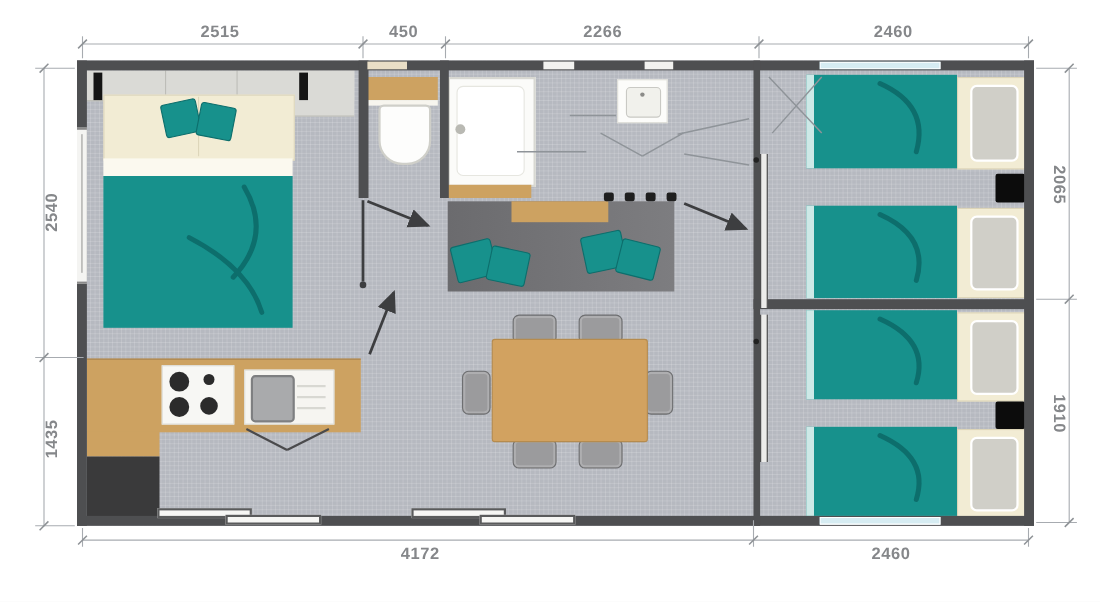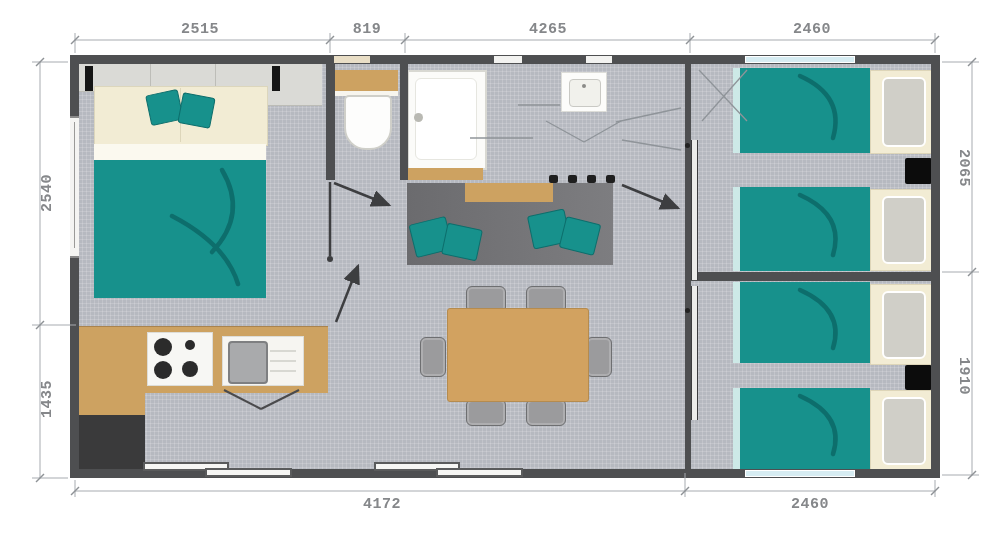--- a/index.html
+++ b/index.html
@@ -1,18 +1,18 @@
 <!DOCTYPE html>
 <html style="--wall: #4e4f51; --floor: #b6b9c0; --teal: #17918c; --teal-dark: #0d6e6c; --teal-light: #cde9e7; --wood: #cda261; --cream: #f2ecd4; --sofa: #727275; --charcoal: #3a3a3b; --chair: #9b9b9d; --dim-line: #a7abb0; --dim-text: #85878a; --window-glass: #d6ecf2; --appliance-white: #f7f7f4; --wardrobe: #dadad6;"><head>
 <meta charset="utf-8">
 <style>
   html,body{margin:0;padding:0;background:#fff;}
   .canvas{
     position:relative;width:1000px;height:547px;background:#ffffff;overflow:hidden;
-    font-family:Liberation Mono, monospace;
+    font-family:Liberation Sans, sans-serif;
   }
   .abs{position:absolute;}
   
   .floor{
     background-color:var(--floor);
     background-image:
       linear-gradient(rgba(255,255,255,.16) 1px, transparent 1px),
       linear-gradient(90deg, rgba(255,255,255,.16) 1px, transparent 1px);
     background-size:4px 4px;
   }
@@ -230,22 +230,22 @@
       <line x1="36" y1="66" x2="44" y2="58"></line>
         <line x1="36" y1="329" x2="44" y2="321"></line>
       <line x1="36" y1="482" x2="44" y2="474"></line>
       <line x1="968" y1="66" x2="976" y2="58"></line>
         <line x1="968" y1="276" x2="976" y2="268"></line>
       <line x1="968" y1="479" x2="976" y2="471"></line>
     </g>
   </svg>
 
   <div class="dim-label" style="left:200px;top:29px;">2515</div>
-  <div class="dim-label" style="left:367px;top:29px;">819</div>
-  <div class="dim-label" style="left:548px;top:29px;">4265</div>
+  <div class="dim-label" style="left:367px;top:29px;">450</div>
+  <div class="dim-label" style="left:548px;top:29px;">2266</div>
   <div class="dim-label" style="left:812px;top:29px;">2460</div>
 
   <div class="dim-label" style="left:382px;top:504px;">4172</div>
   <div class="dim-label" style="left:810px;top:504px;">2460</div>
 
   <div class="dim-label rot-l" style="left:47px;top:193px;">2540</div>
   <div class="dim-label rot-l" style="left:47px;top:399px;">1435</div>
 
   <div class="dim-label rot-r" style="left:963px;top:168px;">2065</div>
   <div class="dim-label rot-r" style="left:963px;top:376px;">1910</div>

